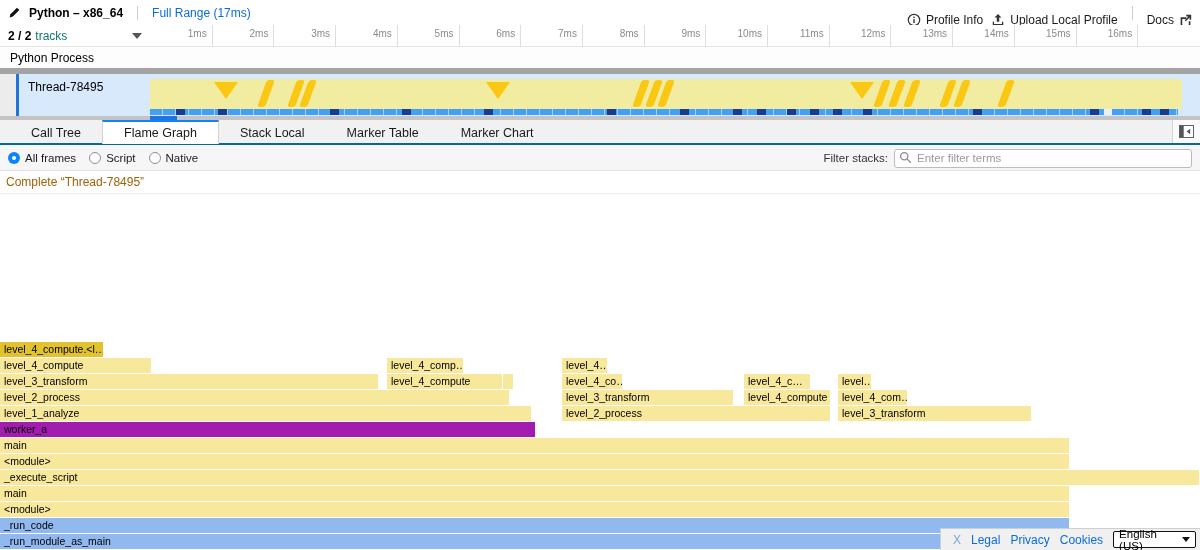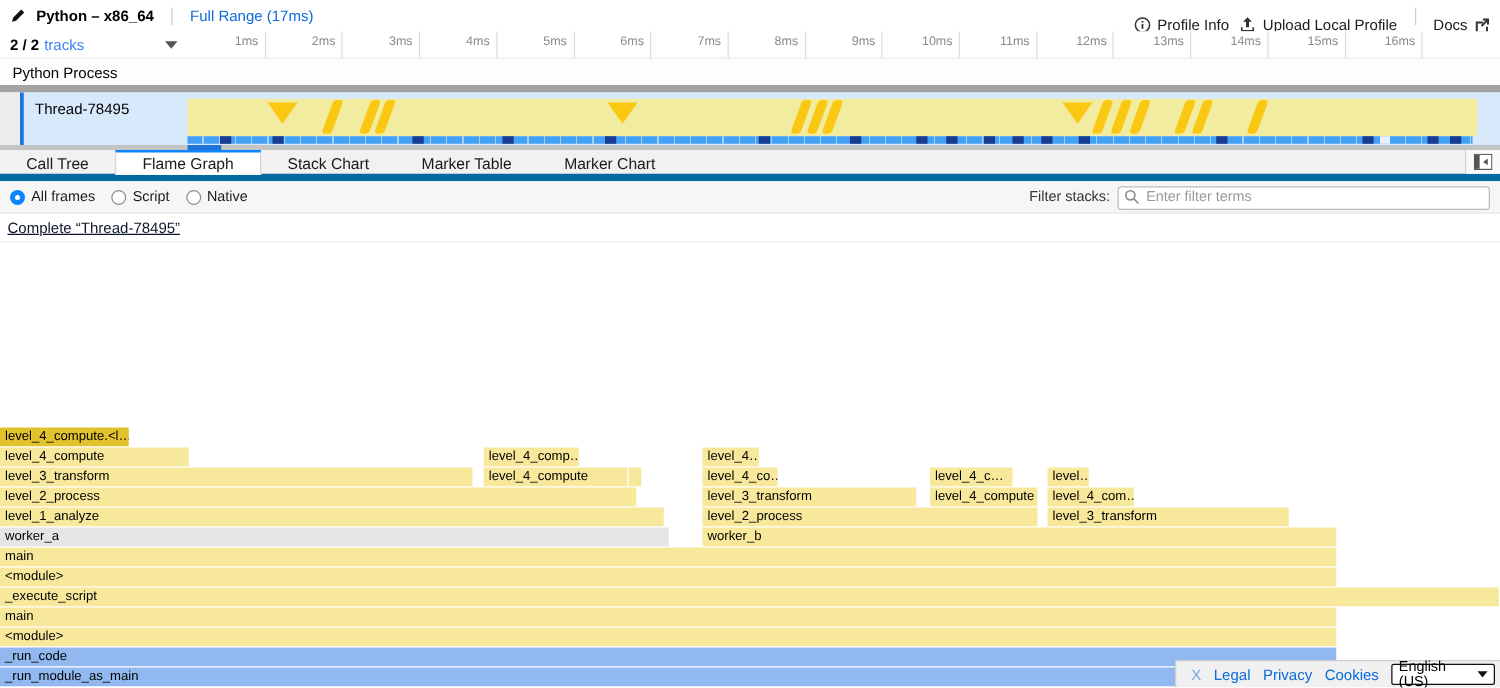--- a/index.html
+++ b/index.html
@@ -17,21 +17,21 @@
   .link { color:#0a6bdb; font-size:12px; text-decoration:none; cursor:pointer; }
   .tb-item { display:flex; align-items:center; gap:5px; font-size:12px; color:#1a1a1a; cursor:pointer;margin-top:15px; }
   .icon-svg { display:block; }
 
   
   .ruler-row { position:absolute; top:25px; left:0; width:1200px; height:22px; background:#fff;
                border-bottom:1px solid #e6e6e6; }
   .tracks-ctl { position:absolute; left:0; top:0; width:150px; height:22px; display:flex;
                 align-items:center; font-size:12px; padding-left:8px; cursor:pointer; }
   .tracks-count { font-weight:bold; color:#000; }
-  .tracks-word { color:#3b82f6; margin-left:4px; }
+  .tracks-word { color:#0f766e; margin-left:4px; }
   .tracks-caret { position:absolute; right:8px; top:8px; width:0; height:0;
                   border-left:5px solid transparent; border-right:5px solid transparent;
                   border-top:6px solid #555; }
   .ruler { position:absolute; left:150px; top:0; width:1050px; height:22px; overflow:hidden; }
   .ruler .tickline { position:absolute; top:0; bottom:0; width:1px; background:#ddd; }
   .ruler .ticklabel { position:absolute; top:3px; font-size:10px; color:#8a8a8a; text-align:right; width:52px; }
 
   
   .process-row { position:absolute; top:47px; left:0; width:1200px; height:27px; background:#fdfdfd;
                  border-bottom:6px solid #a3a3a3; display:flex; align-items:center;
@@ -51,21 +51,21 @@
               transform:skewX(-20deg); border-radius:3px; }
   .cpu-strip { position:absolute; left:0; top:35px; width:1028px; height:6px; background:#42a0f5;
                background-image:repeating-linear-gradient(90deg, rgba(255,255,255,0) 0 12px, rgba(255,255,255,.5) 12px 13px); }
   .cpu-dark { position:absolute; top:0; width:9px; height:6px; background:#173c90; }
   .cpu-gap  { position:absolute; top:0; width:8px; height:6px; background:#e8f1fc; }
   .splitter { position:absolute; top:116px; left:0; width:1200px; height:4px; background:#c4c4c4; }
   .splitter .sel { position:absolute; left:150px; top:0; width:27px; height:4px; background:#2274dd; }
 
   
   .tabbar { position:absolute; top:120px; left:0; width:1200px; height:25px; background:#f1f1f1;
-            border-bottom:6px solid #0369a1; display:flex; align-items:stretch; }
+            border-bottom:2px solid #0369a1; display:flex; align-items:stretch; padding-left:10px; }
   .tab { display:flex; align-items:center; padding:0 21px; font-size:12.5px; color:#1a1a1a;
          cursor:pointer; border-top:2px solid transparent; }
   .tab.active { background:#fff; border-top:2px solid #0a84ff; border-left:1px solid #d4d4d4;
                 border-right:1px solid #d4d4d4; margin-bottom:-1px; }
   .tab-spacer { flex:1; }
   .sidebar-toggle { width:28px; display:flex; align-items:center; justify-content:center;
                     border-left:1px solid #d4d4d4; cursor:pointer; background:#fafafa; }
 
   
   .filterrow { position:absolute; top:145px; left:0; width:1200px; height:26px; background:#f6f6f6;
@@ -81,21 +81,21 @@
   .filter-input-wrap { position:relative; width:298px; height:19px; }
   .filter-input-wrap svg { position:absolute; left:5px; top:3px; }
   .filter-input { width:100%; height:100%; border:1px solid #bcbcbc; border-radius:3px; background:#fff;
                   font-size:11.5px; padding:0 6px 0 22px; color:#222; outline:none;
                   font-family:"Liberation Sans","DejaVu Sans",sans-serif; }
   .filter-input::placeholder { color:#9a9a9a; }
 
   
   .crumbrow { position:absolute; top:171px; left:0; width:1200px; height:23px; background:#fff;
               border-bottom:1px solid #ececec; display:flex; align-items:center; padding-left:6px; }
-  .crumb { font-size:12px; color:#0f172a; cursor:pointer;text-decoration:underline; }
+  .crumb { font-size:12px; color:#a16207; cursor:pointer; }
 
   
   .flame { position:absolute; top:194px; left:0; width:1200px; height:356px; background:#fff; }
   .fbox { position:absolute; height:15px; line-height:15px; font-size:10.5px; color:#000;
           padding-left:4px; white-space:nowrap; overflow:hidden; cursor:pointer; }
 
   
   .footer { position:absolute; right:0; bottom:0; width:260px; height:22px; background:#f0f0f0;
             border:1px solid #cfcfcf; border-right:none; border-bottom:none;
             display:flex; align-items:center; gap:10px; padding:0 4px 0 12px; }
@@ -238,21 +238,21 @@
         </div>
     </div>
   </div>
   <div class="splitter">
       <div class="sel"></div>
     </div>
 
   <div class="tabbar">
     <div class="tab">Call Tree</div>
     <div class="tab active">Flame Graph</div>
-    <div class="tab">Stack Chart</div>
+    <div class="tab">Stack Local</div>
     <div class="tab">Marker Table</div>
     <div class="tab">Marker Chart</div>
     <div class="tab-spacer"></div>
     <div class="sidebar-toggle">
       <svg width="15" height="13" viewBox="0 0 16 14">
           <rect x="0.5" y="0.5" width="15" height="13" fill="#fff" stroke="#555"></rect>
           <rect x="1" y="1" width="4" height="12" fill="#555"></rect>
           <path d="M12 4l-4 3 4 3z" fill="#555"></path>
         </svg>
     </div>
@@ -298,22 +298,21 @@
       <div class="fbox" style="left: 562px; top: 180px; width: 60px; background: rgb(247, 232, 156);">level_4_co…</div>
       <div class="fbox" style="left: 744px; top: 180px; width: 66px; background: rgb(247, 232, 156);">level_4_c…</div>
       <div class="fbox" style="left: 838px; top: 180px; width: 33px; background: rgb(247, 232, 156);">level…</div>
       <div class="fbox" style="left: 0px; top: 196px; width: 509px; background: rgb(247, 232, 156);">level_2_process</div>
       <div class="fbox" style="left: 562px; top: 196px; width: 171px; background: rgb(247, 232, 156);">level_3_transform</div>
       <div class="fbox" style="left: 744px; top: 196px; width: 86px; background: rgb(247, 232, 156);">level_4_compute</div>
       <div class="fbox" style="left: 838px; top: 196px; width: 69px; background: rgb(247, 232, 156);">level_4_com…</div>
       <div class="fbox" style="left: 0px; top: 212px; width: 531px; background: rgb(247, 232, 156);">level_1_analyze</div>
       <div class="fbox" style="left: 562px; top: 212px; width: 268px; background: rgb(247, 232, 156);">level_2_process</div>
       <div class="fbox" style="left: 838px; top: 212px; width: 193px; background: rgb(247, 232, 156);">level_3_transform</div>
-      <div class="fbox" style="left: 0px; top: 228px; width: 535px; background: #e5e5e5;">worker_a</div>
-      <div class="fbox" style="left: 562px; top: 228px; width: 507px; background: rgb(247, 232, 156);">worker_b</div>
+      <div class="fbox" style="left: 0px; top: 228px; width: 535px; background: #a21caf;">worker_a</div>
       <div class="fbox" style="left: 0px; top: 244px; width: 1069px; background: rgb(247, 232, 156);">main</div>
       <div class="fbox" style="left: 0px; top: 260px; width: 1069px; background: rgb(247, 232, 156);">&lt;module&gt;</div>
       <div class="fbox" style="left: 0px; top: 276px; width: 1199px; background: rgb(247, 232, 156);">_execute_script</div>
       <div class="fbox" style="left: 0px; top: 292px; width: 1069px; background: rgb(247, 232, 156);">main</div>
       <div class="fbox" style="left: 0px; top: 308px; width: 1069px; background: rgb(247, 232, 156);">&lt;module&gt;</div>
       <div class="fbox" style="left: 0px; top: 324px; width: 1069px; background: rgb(145, 185, 239);">_run_code</div>
       <div class="fbox" style="left: 0px; top: 340px; width: 1069px; background: rgb(145, 185, 239);">_run_module_as_main</div>
     </div>
 
   <div class="footer">

